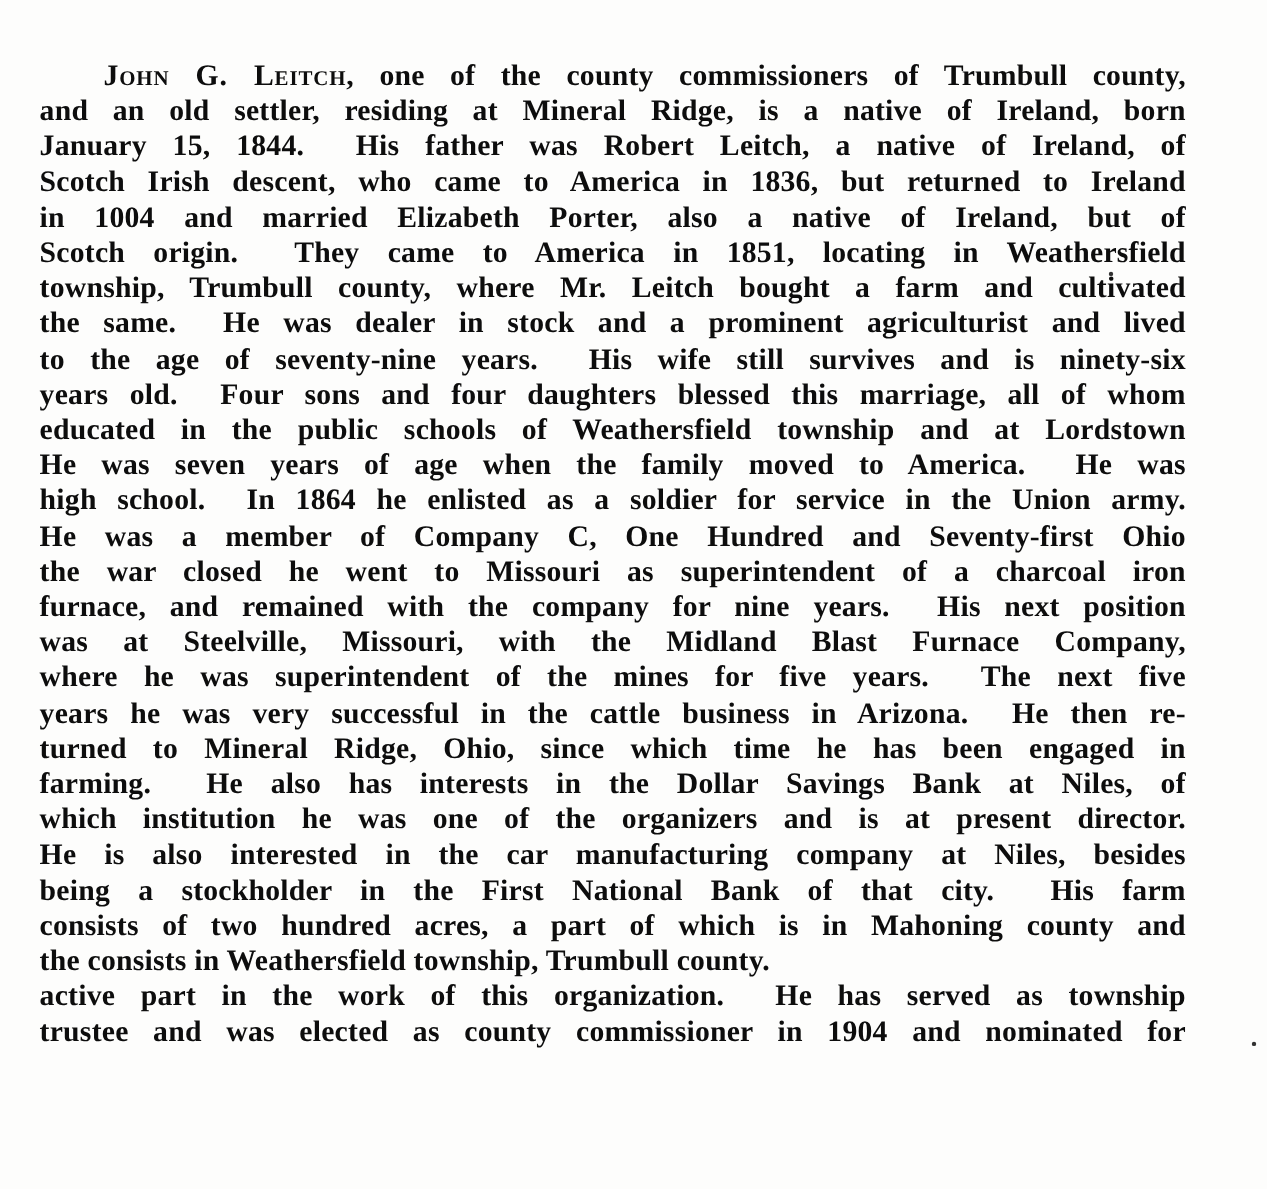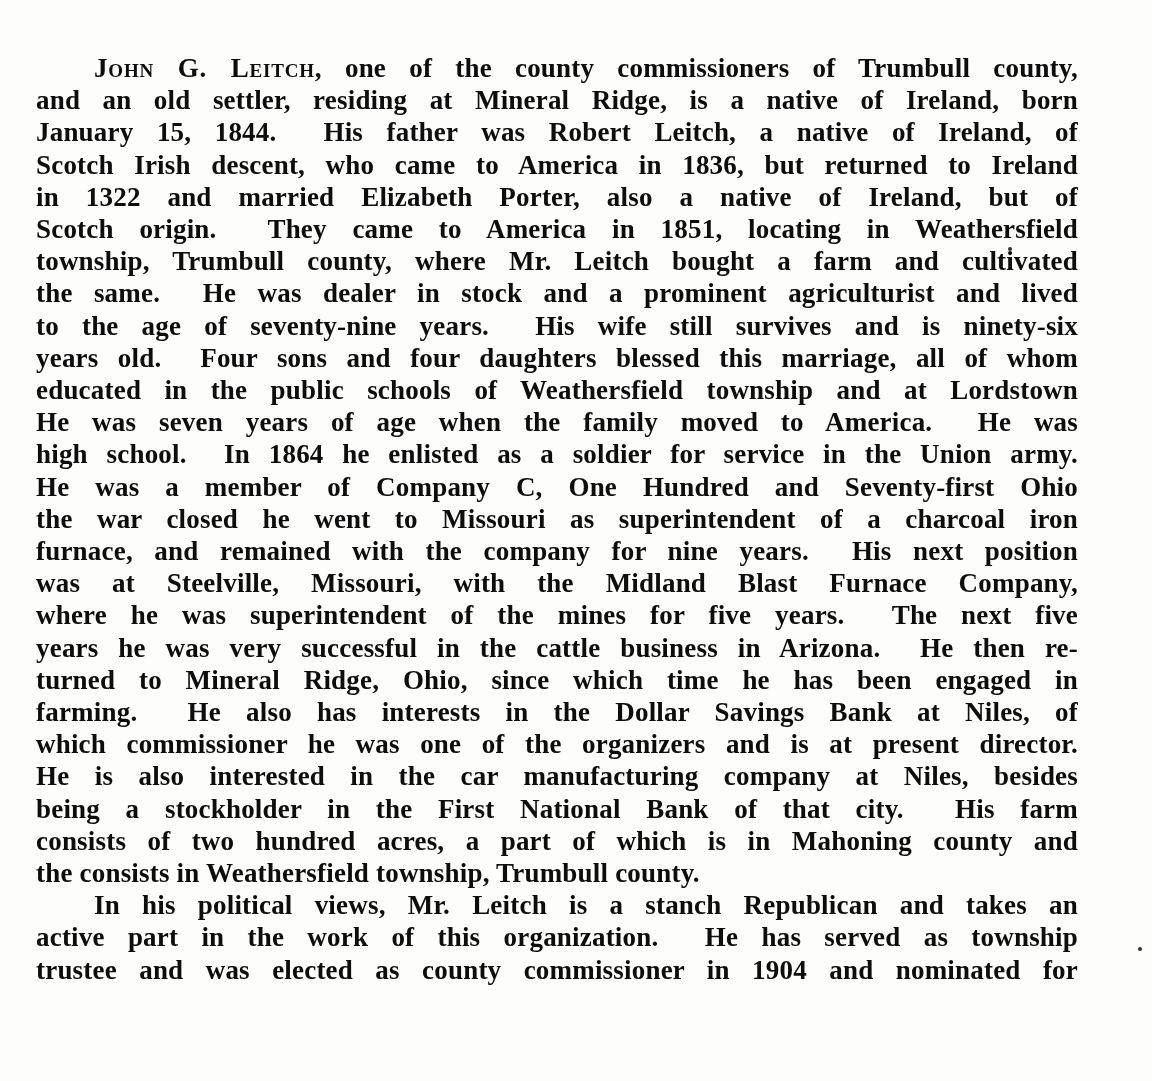--- a/index.html
+++ b/index.html
@@ -45,41 +45,40 @@
 </style>
 </head>
 <body>
 
 <div class="page" style="--paper: #fdfdfc; --ink: #0d0d0d;">
   <div class="textblock">
       <div class="line indent"><span class="lead">John G. Leitch</span><span>, one of the county commissioners of Trumbull county,</span></div>
       <div class="line">and an old settler, residing at Mineral Ridge, is a native of Ireland, born</div>
       <div class="line">January 15, 1844.&nbsp; His father was Robert Leitch, a native of Ireland, of</div>
       <div class="line">Scotch Irish descent, who came to America in 1836, but returned to Ireland</div>
-      <div class="line">in 1322 and married Elizabeth Porter, also a native of Ireland, but of</div>
+      <div class="line">in 1004 and married Elizabeth Porter, also a native of Ireland, but of</div>
       <div class="line">Scotch origin.&nbsp; They came to America in 1851, locating in Weathersfield</div>
       <div class="line">township, Trumbull county, where Mr. Leitch bought a farm and cultivated</div>
       <div class="line">the same.&nbsp; He was dealer in stock and a prominent agriculturist and lived</div>
       <div class="line">to the age of seventy-nine years.&nbsp; His wife still survives and is ninety-six</div>
       <div class="line">years old.&nbsp; Four sons and four daughters blessed this marriage, all of whom</div>
       <div class="line">educated in the public schools of Weathersfield township and at Lordstown</div>
       <div class="line">He was seven years of age when the family moved to America.&nbsp; He was</div>
       <div class="line">high school.&nbsp; In 1864 he enlisted as a soldier for service in the Union army.</div>
       <div class="line">He was a member of Company C, One Hundred and Seventy-first Ohio</div>
       <div class="line">the war closed he went to Missouri as superintendent of a charcoal iron</div>
       <div class="line">furnace, and remained with the company for nine years.&nbsp; His next position</div>
       <div class="line">was at Steelville, Missouri, with the Midland Blast Furnace Company,</div>
       <div class="line">where he was superintendent of the mines for five years.&nbsp; The next five</div>
       <div class="line">years he was very successful in the cattle business in Arizona.&nbsp; He then re-</div>
       <div class="line">turned to Mineral Ridge, Ohio, since which time he has been engaged in</div>
       <div class="line">farming.&nbsp; He also has interests in the Dollar Savings Bank at Niles, of</div>
-      <div class="line">which commissioner he was one of the organizers and is at present director.</div>
+      <div class="line">which institution he was one of the organizers and is at present director.</div>
       <div class="line">He is also interested in the car manufacturing company at Niles, besides</div>
       <div class="line">being a stockholder in the First National Bank of that city.&nbsp; His farm</div>
       <div class="line">consists of two hundred acres, a part of which is in Mahoning county and</div>
       <div class="line lastline">the consists in Weathersfield township, Trumbull county.</div>
-      <div class="line indent">In his political views, Mr. Leitch is a stanch Republican and takes an</div>
       <div class="line">active part in the work of this organization.&nbsp; He has served as township</div>
       <div class="line">trustee and was elected as county commissioner in 1904 and nominated for</div>
     </div>
 <div class="speck" style="left: 1138px; top: 947px;"></div>
     <div class="speck" style="left: 1008px; top: 247px;"></div>
   </div>
 
 </body></html>

